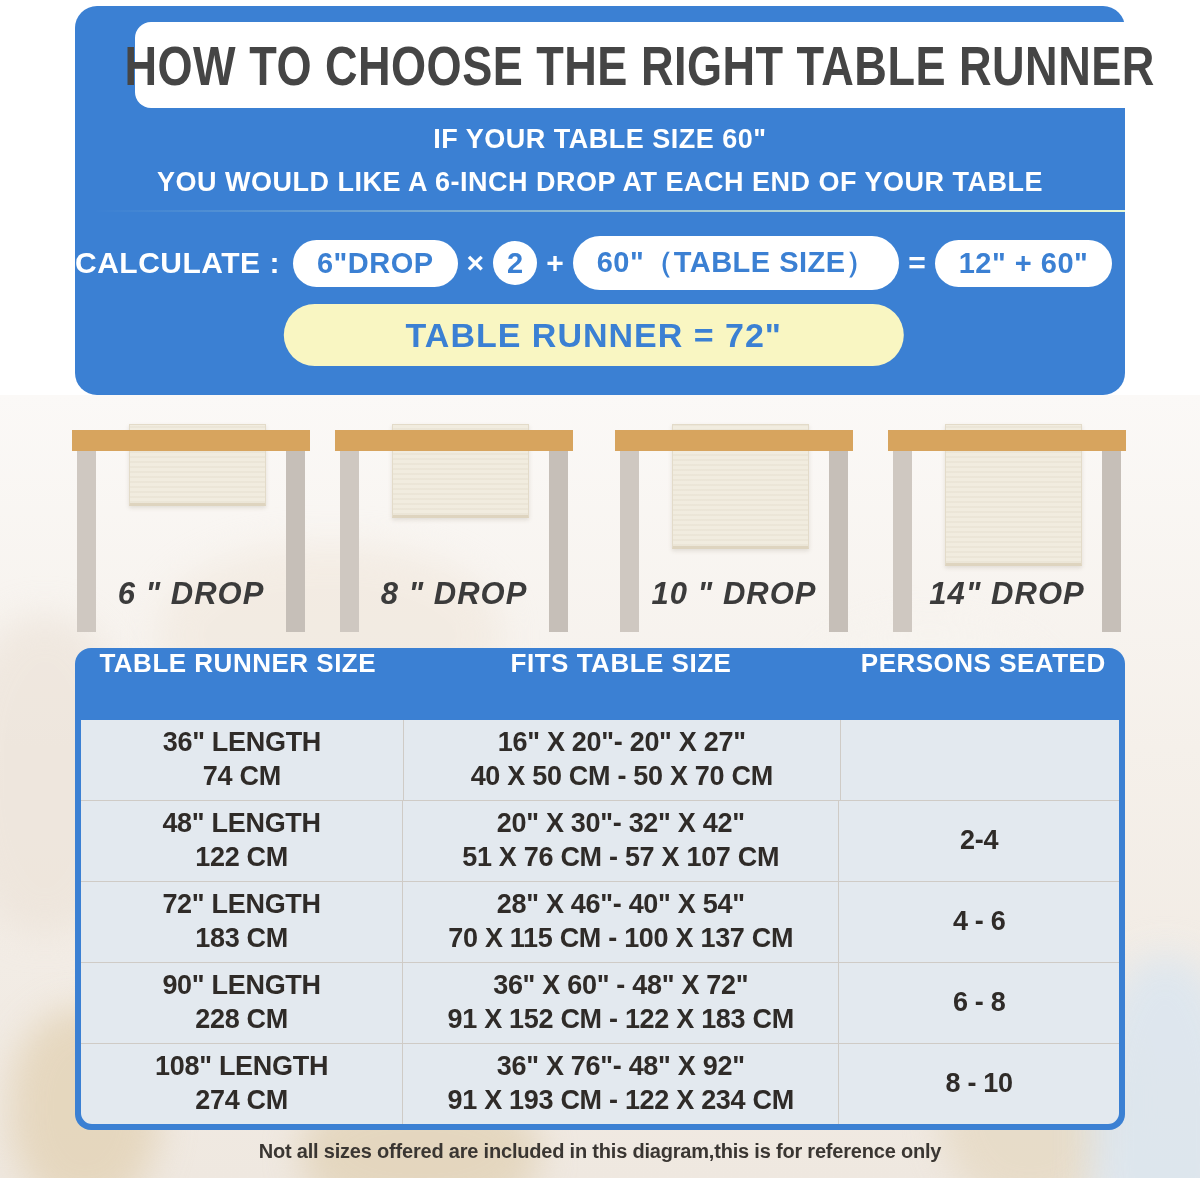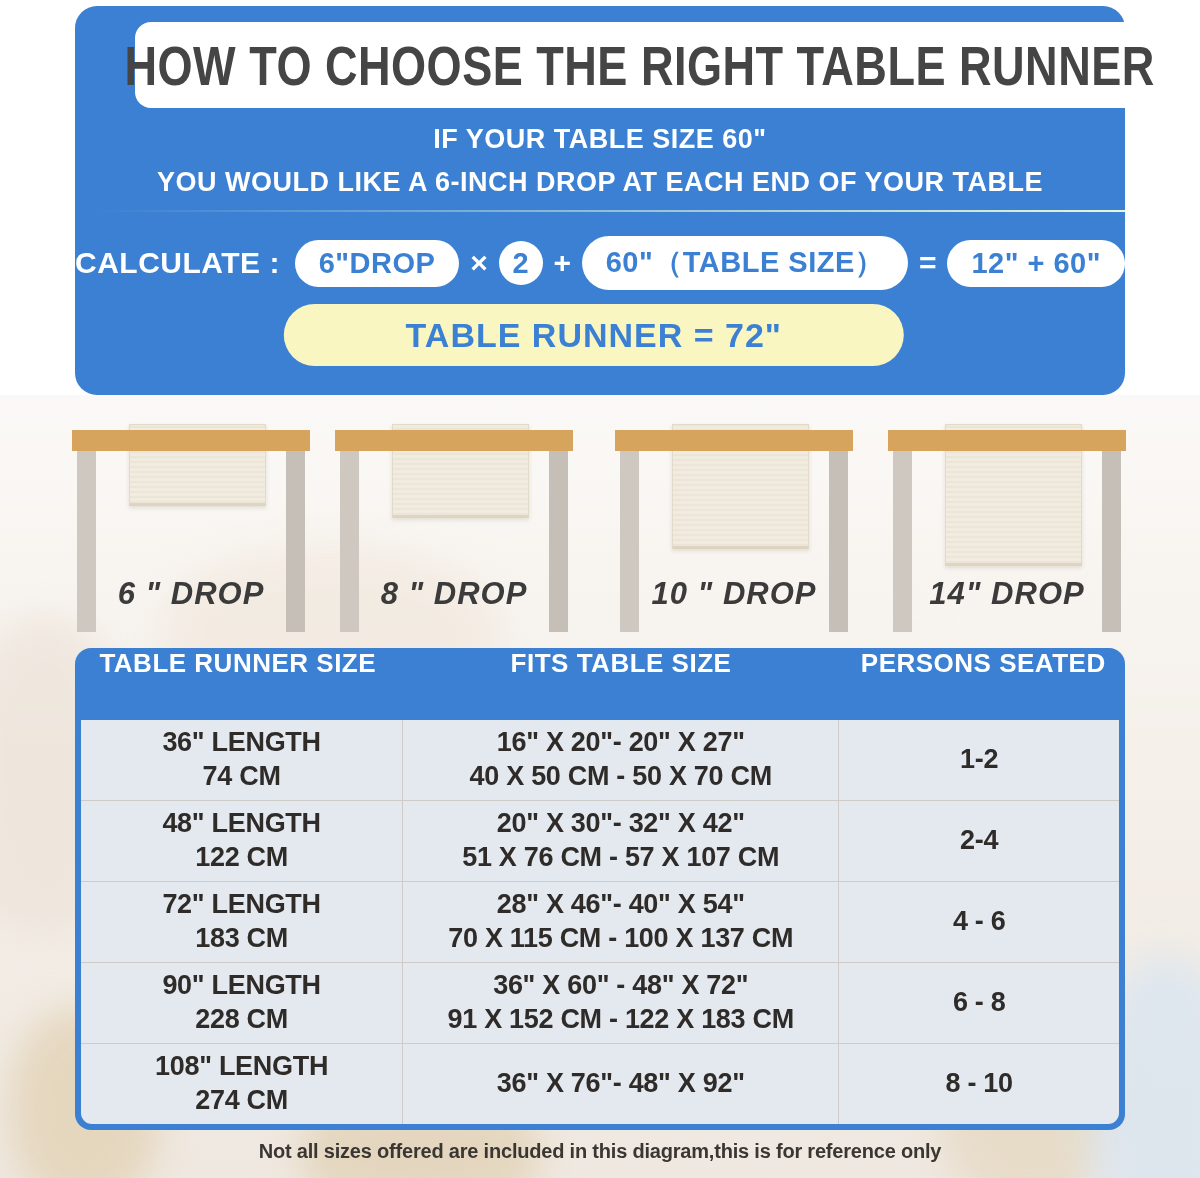--- a/index.html
+++ b/index.html
@@ -24,21 +24,21 @@
   .title-banner{position:absolute; left:20px; top:16px; width:1010px; height:86px;
     background:#ffffff; border-radius:16px; display:flex; align-items:center; justify-content:center;margin-left:40px;}
   .title-banner span{display:inline-block; font-size:46px; font-weight:800; color:#454545;
     letter-spacing:.5px; transform:scale(.98,1.22); white-space:nowrap;}
   .intro{position:absolute; left:0; top:112px; width:100%; text-align:center; color:#ffffff;}
   .intro .l1{font-size:27px; font-weight:600; letter-spacing:.5px; margin:6px 0 12px;}
   .intro .l2{font-size:27px; font-weight:600; letter-spacing:.5px;}
   .hero-divider{position:absolute; left:18px; right:0; top:204px; height:2px;
     background:linear-gradient(90deg, rgba(255,255,255,0) 0%, rgba(235,255,215,.55) 55%, rgba(240,255,210,.95) 100%);}
   .calc-row{position:absolute; left:0; top:230px; width:100%; height:54px;
-    display:flex; align-items:center; justify-content:space-between; gap:9px;}
+    display:flex; align-items:center; justify-content:flex-start; gap:9px;}
   .calc-label{color:#ffffff; font-size:30px; font-weight:800; letter-spacing:.5px; margin-right:4px;}
   .pill{background:#ffffff; color:#3b80d3; font-weight:800; font-size:29px;
     border-radius:27px; padding:7px 24px; white-space:nowrap; letter-spacing:.5px;}
   .op{color:#ffffff; font-size:30px; font-weight:800;}
   .circle{background:#ffffff; color:#3b80d3; font-weight:800; font-size:29px;
     width:44px; height:44px; border-radius:50%; display:flex; align-items:center; justify-content:center;}
   .result-pill{position:absolute; left:50%; top:298px; transform:translateX(-51%);
     width:620px; height:62px; background:#f9f6c2; border-radius:31px;
     display:flex; align-items:center; justify-content:center;
     color:#3b80d3; font-size:34px; font-weight:800; letter-spacing:1px;}
@@ -157,21 +157,20 @@
 
       <div class="srow">
         <div class="scell col1">
           <div>36" LENGTH</div>
           <div class="sub">74 CM</div>
         </div>
         <div class="scell col2 mid">
           <div>16" X 20"- 20" X 27"</div>
           <div class="sub">40 X 50 CM - 50 X 70 CM</div>
         </div>
-        <div class="scell col3">1-2</div>
       </div>
 
       <div class="srow">
         <div class="scell col1">
           <div>48" LENGTH</div>
           <div class="sub">122 CM</div>
         </div>
         <div class="scell col2 mid">
           <div>20" X 30"- 32" X 42"</div>
           <div class="sub">51 X 76 CM - 57 X 107 CM</div>
@@ -203,20 +202,21 @@
         <div class="scell col3">6 - 8</div>
       </div>
 
       <div class="srow">
         <div class="scell col1">
           <div>108" LENGTH</div>
           <div class="sub">274 CM</div>
         </div>
         <div class="scell col2 mid">
           <div>36" X 76"- 48" X 92"</div>
+          <div class="sub">91 X 193 CM - 122 X 234 CM</div>
         </div>
         <div class="scell col3">8 - 10</div>
       </div>
 
     </div>
   </div>
 
   <div class="footer-note">Not all sizes offered are included in this diagram,this is for reference only</div>
 
 </div>

